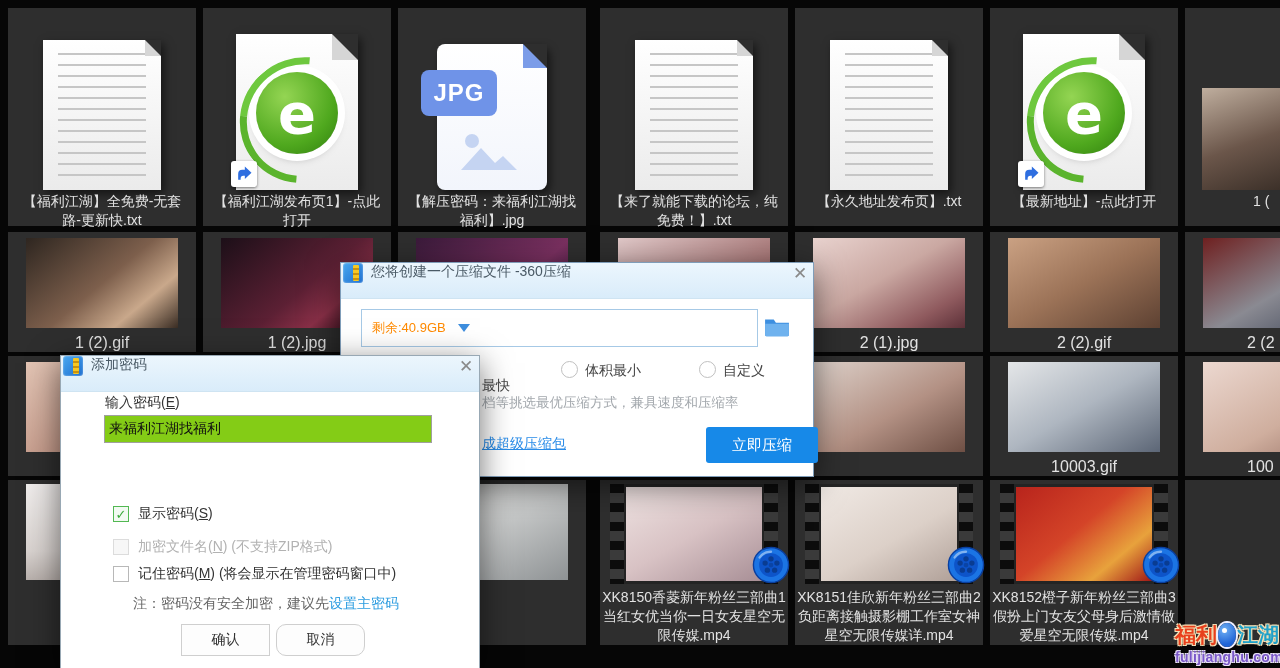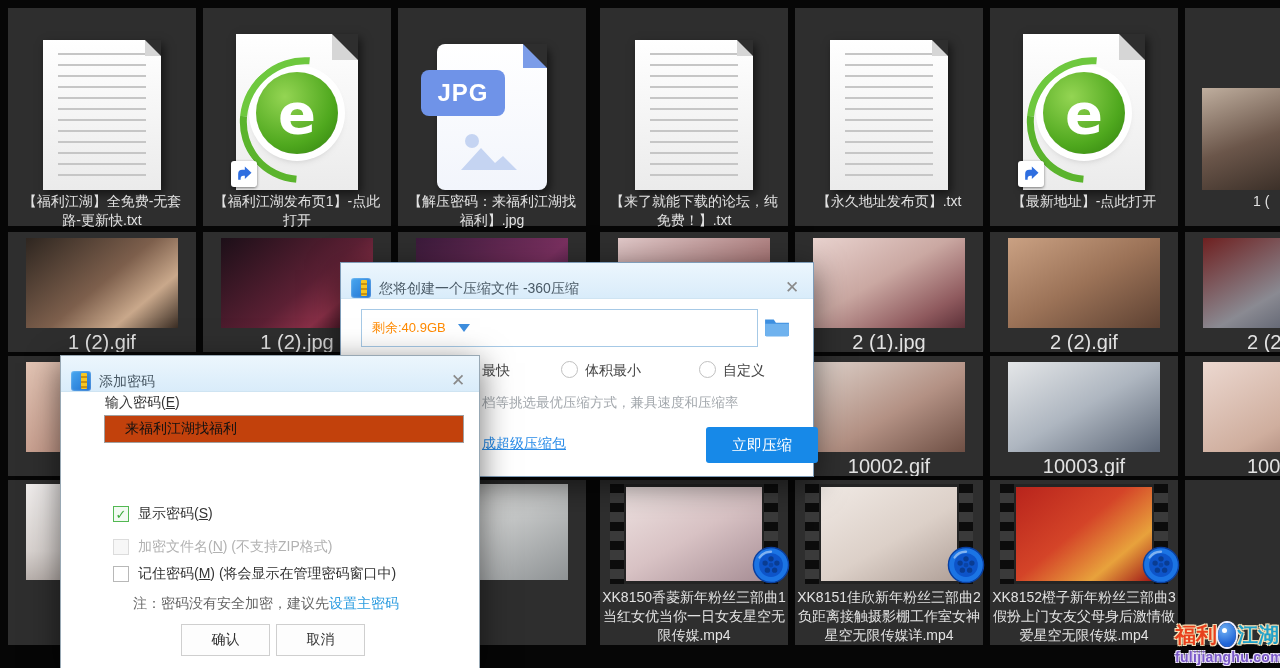--- a/index.html
+++ b/index.html
@@ -7,21 +7,21 @@
        font-family:"Liberation Sans","DejaVu Sans",sans-serif;}
 
   
   .tile{position:absolute;width:188px;background:#2e2e2e;}
   .c1{left:8px}.c2{left:203px}.c3{left:398px}.c4{left:600px}.c5{left:795px}.c6{left:990px}.c7{left:1185px}
   .r1{top:8px;height:218px}
   .r2{top:232px;height:120px}
   .r3{top:356px;height:120px}
   .r4{top:480px;height:165px}
 
-  .label{color:#e2e2e2;font-size:20px;text-align:center;margin-top:5px;line-height:19px;
+  .label{color:#e2e2e2;font-size:16px;text-align:center;margin-top:5px;line-height:19px;
          padding:0 3px;white-space:nowrap;overflow:hidden;}
   .r1 .label{position:absolute;top:184px;left:3px;right:3px;font-size:14px;white-space:normal;margin:0;}
   .r4 .label{white-space:normal;font-size:14px;margin-top:4px;padding:0 2px;}
   .lbl-left78{text-align:left;padding-left:78px;}
   .lbl-left62{text-align:left;padding-left:62px;}
   .r1 .lbl-left65{text-align:left;padding-left:65px;}
 
   .thumb{width:152px;height:90px;margin:6px auto 0;}
   .thumb-plain{width:152px;height:96px;margin:4px auto 0;}
 
@@ -47,21 +47,21 @@
      box-shadow:0 0 0 7px #fff,0 4px 10px rgba(0,0,0,.35);
      display:flex;align-items:center;justify-content:center;color:#fff;font-weight:bold;font-size:56px;
      font-family:"DejaVu Sans",sans-serif;}
   .eorb::after{content:"";position:absolute;left:-17px;top:-14px;width:114px;height:110px;
      border:7px solid transparent;border-left-color:#5bb42d;border-top-color:#6ec83e;border-radius:50%;
      transform:rotate(-40deg);}
   .shortcut{position:absolute;left:-5px;bottom:3px;width:26px;height:26px;background:#fff;border-radius:3px;
      box-shadow:0 1px 3px rgba(0,0,0,.5);display:flex;align-items:center;justify-content:center;}
   .pg-jpg{width:110px;height:146px;border-radius:8px;background:linear-gradient(180deg,#fff,#f2f5fc);}
   .pg-jpg .fold{border-top:24px solid #2e2e2e;border-left:24px solid #7b9ce8;}
-  .jpg-badge{position:absolute;left:-16px;top:26px;width:84px;height:46px;background:#6f93e8;border-radius:8px;
+  .jpg-badge{position:absolute;left:-16px;top:26px;width:76px;height:46px;background:#6f93e8;border-radius:8px;
      color:#fff;font-weight:bold;font-size:24px;letter-spacing:1px;display:flex;align-items:center;justify-content:center;}
   .jpg-glyph{position:absolute;left:20px;bottom:12px;}
   .photo-thumb{position:absolute;top:80px;left:17px;width:160px;height:102px;}
 
   
   .p-r1c7{background:linear-gradient(160deg,#bfae9e,#6b564a 45%,#241d18);}
   .p-r2c1{background:linear-gradient(140deg,#2e2620,#7d5f4c 50%,#c9a88b 75%,#3a2d24);}
   .p-r2c2{background:linear-gradient(140deg,#1c0f18,#5c2034 55%,#8a3048 75%,#200a14);}
   .p-r2c3{background:linear-gradient(140deg,#3a1a3a,#7a3060 60%,#2a1030);}
   .p-r2c4{background:linear-gradient(150deg,#e0c8c8,#a87878 60%,#684848);}
@@ -73,64 +73,64 @@
   .p-r3c6{background:linear-gradient(150deg,#e4e6e8,#aeb6c0 50%,#5c6676);}
   .p-r3c7{background:linear-gradient(150deg,#ecd8d0,#cfae9e 60%,#967064);}
   .p-r4c1{background:linear-gradient(180deg,#efeceb,#d8d2cf 70%,#b8b0ac);}
   .p-r4c3{background:linear-gradient(150deg,#e8e8e6,#c4c6c6 50%,#8e9294);}
   .p-r4c4{background:linear-gradient(150deg,#efe3e2,#d8c2c4 50%,#a88f96);}
   .p-r4c5{background:linear-gradient(150deg,#f0e9e4,#dcd0c8 55%,#b0a098);}
   .p-r4c6{background:linear-gradient(140deg,#b8241c,#d44428 45%,#e8a23c 75%,#a01818);}
 
   
   .dialog{position:absolute;background:#fff;border:1px solid #7f9db9;box-shadow:0 8px 30px rgba(0,0,0,.55);}
-  .dlg-title{height:35px;display:flex;align-items:flex-end;padding:0 10px;
+  .dlg-title{height:35px;display:flex;align-items:flex-start;padding:0 2px;
      background:linear-gradient(180deg,#ecf6fd,#d9ecfa);border-bottom:1px solid #cfe4f2;}
   .dlg-title-text{flex:1;margin-left:8px;font-size:14px;color:#4a5a66;}
   .dlg-close{width:22px;text-align:center;font-size:17px;color:#8a8a8a;cursor:default;}
   .zipicon{position:relative;width:20px;height:20px;border-radius:3px;
      background:linear-gradient(135deg,#49a8f0,#1e6fd0);box-shadow:inset 0 0 2px rgba(255,255,255,.6);}
   .zipicon::after{content:"";position:absolute;right:4px;top:2px;bottom:2px;width:6px;
      background:repeating-linear-gradient(180deg,#f6c723 0 3px,#c89210 3px 5px);border-radius:1px;}
 
   #zipdlg{left:340px;top:262px;width:472px;height:213px;z-index:5;}
   .zip-input{position:absolute;left:20px;top:46px;width:375px;height:36px;border:1px solid #a6c9e6;
      display:flex;align-items:center;padding:0 10px;font-size:15px;color:#222;background:#fff;}
   .zip-filename{flex:1;}
   .zip-free{font-size:13px;color:#ff8a00;margin-right:12px;}
   .zip-caret{width:0;height:0;border-left:6px solid transparent;border-right:6px solid transparent;
      border-top:8px solid #3e8ede;}
   .zip-folder{position:absolute;left:423px;top:52px;width:26px;height:24px;}
   .zip-radio-row{position:absolute;top:98px;left:0;right:0;height:20px;font-size:14px;color:#444;}
   .radio{display:inline-block;width:15px;height:15px;border:1px solid #c0c0c0;border-radius:50%;
      background:#fff;vertical-align:-3px;margin-right:7px;}
-  .zr-frag{position:absolute;left:141px;top:1px;}
+  .zr-frag{position:absolute;left:141px;top:16px;}
   .zr-2{position:absolute;left:220px;top:0;}
   .zr-3{position:absolute;left:358px;top:0;}
   .zip-desc{position:absolute;left:141px;top:131px;font-size:13.5px;color:#a3a8ad;}
   .zip-link{position:absolute;left:141px;top:172px;font-size:14px;color:#2a8ce8;text-decoration:underline;}
   .zip-btn{position:absolute;left:365px;top:164px;width:112px;height:36px;background:#1789e8;border:none;
      color:#fff;font-size:15px;border-radius:3px;display:flex;align-items:center;justify-content:center;}
 
   #pwddlg{left:60px;top:355px;width:418px;height:313px;z-index:10;border-color:#98a8b4;}
   .pwd-label{position:absolute;left:44px;top:38px;font-size:14px;color:#333;}
   .mn{text-decoration:underline;}
   .pwd-input{position:absolute;left:43px;top:59px;width:318px;height:26px;border:1px solid #a0a0a0;
-     font-size:14px;color:#111;padding:0 20px;font-family:"Liberation Sans","DejaVu Sans",sans-serif;background:#c2410c;}
+     font-size:14px;color:#111;padding:0 4px;font-family:"Liberation Sans","DejaVu Sans",sans-serif;background:#84cc16;}
   .cb-row{position:absolute;left:52px;height:18px;font-size:14px;color:#333;display:flex;align-items:center;}
   .cb{width:16px;height:16px;border:1px solid #b8b8b8;background:#fff;margin-right:9px;
      display:flex;align-items:center;justify-content:center;font-size:13px;box-sizing:border-box;}
   .cb.checked{border-color:#52b852;background:#f2faf2;color:#3aa83a;font-weight:bold;}
   .cb.disabled{border-color:#dcdcdc;background:#f7f7f7;}
   .cb-1{top:149px;}.cb-2{top:182px;color:#b2b2b2;}.cb-3{top:209px;}
   .pwd-note{position:absolute;left:72px;top:239px;font-size:14px;color:#666;}
   .pwd-note a{color:#2b9ce0;text-decoration:none;}
   .pwd-btn{position:absolute;top:268px;width:87px;height:30px;background:#fdfdfd;border:1px solid #cfcfcf;
      font-size:14px;color:#333;display:flex;align-items:center;justify-content:center;}
-  .btn-ok{left:120px;}.btn-cancel{left:215px;}
+  .btn-ok{left:120px;}.btn-cancel{left:215px;border-radius:10px;}
 
   
   .wm{position:absolute;right:1px;bottom:4px;width:104px;text-align:center;z-index:3;line-height:1;}
   .wm-line1{font-size:21px;font-weight:bold;
      text-shadow:-1px -1px 0 #f6e2b8,1px 1px 0 #f6e2b8,-1px 1px 0 #f6e2b8,1px -1px 0 #f6e2b8;}
   .wm-fu{color:#e8401c;}
   .wm-jiang{color:#1fa0c8;}
   .wm-mascot{display:inline-block;width:18px;height:24px;margin:0 1px;vertical-align:-5px;position:relative;
      background:radial-gradient(circle at 35% 28%,#6fb0f4,#1f63d6 70%);border-radius:48% 48% 50% 50%;
      box-shadow:0 0 0 2px #eef;}
@@ -252,21 +252,20 @@
   </div>
 
   <div class="tile r3 c1">
     <div class="thumb p-r3c1"></div>
   </div>
   <div class="tile r3 c2"></div>
   <div class="tile r3 c3"></div>
   <div class="tile r3 c4"></div>
   <div class="tile r3 c5">
     <div class="thumb p-r3c5"></div>
-    <div class="label">10002.gif</div>
   </div>
   <div class="tile r3 c6">
     <div class="thumb p-r3c6"></div>
     <div class="label">10003.gif</div>
   </div>
   <div class="tile r3 c7">
     <div class="thumb p-r3c7"></div>
     <div class="label lbl-left62">100</div>
   </div>
 

